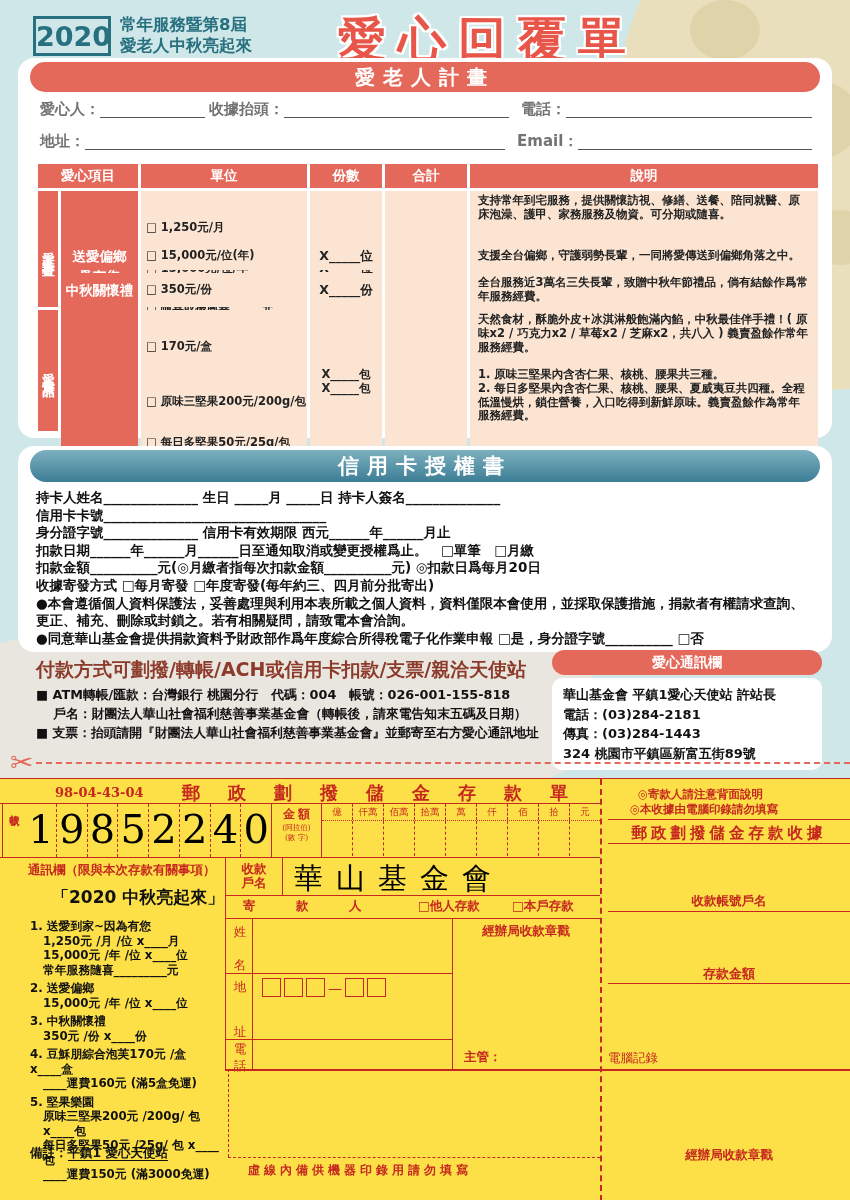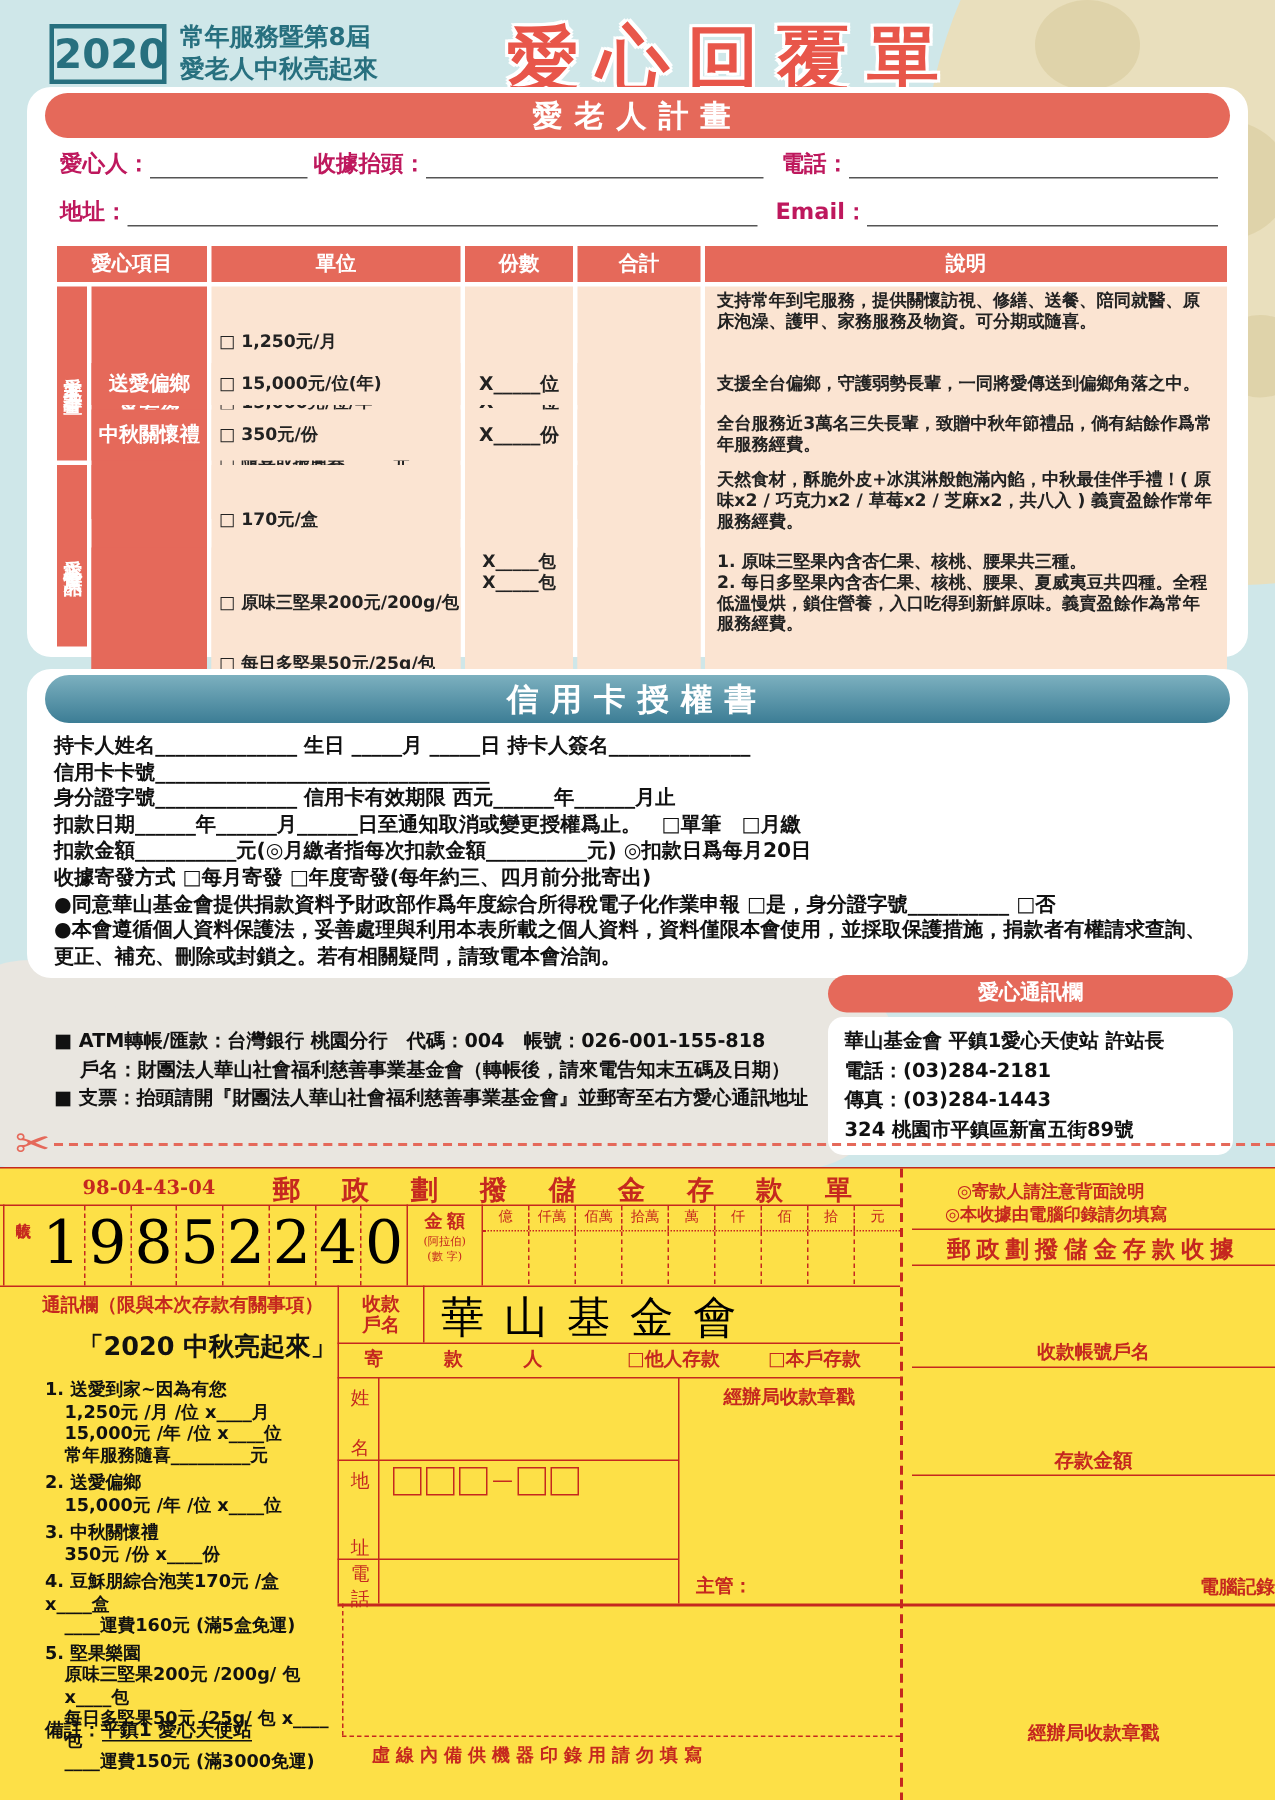--- a/index.html
+++ b/index.html
@@ -16,21 +16,21 @@
   
   .year-box { position:absolute; left:33px; top:16px; width:78px; height:40px; border:3px solid #27707f; color:#27707f; font-size:27px; font-weight:bold; text-align:center; line-height:36px; }
   .subtitle { position:absolute; left:120px; top:14px; color:#27707f; font-size:16.5px; font-weight:bold; line-height:21px; }
   .main-title { position:absolute; left:338px; top:8px; color:#e8564a; font-size:48px; font-weight:bold; letter-spacing:12px; white-space:nowrap;
     text-shadow:-2px -2px 0 #fff,2px -2px 0 #fff,-2px 2px 0 #fff,2px 2px 0 #fff,0 -2px 0 #fff,0 2px 0 #fff,-2px 0 0 #fff,2px 0 0 #fff; }
 
   .red-bar { position:absolute; background:#e5695a; color:#fff; font-weight:bold; text-align:center; border-radius:15px; }
   .teal-bar { position:absolute; background:linear-gradient(#7cb0bf,#3c7d95); color:#fff; font-weight:bold; text-align:center; border-radius:16px; }
 
   
-  .fline { position:absolute; display:flex; align-items:center; font-size:15px; font-weight:bold; color:#be185d; }
+  .fline { position:absolute; display:flex; align-items:flex-start; font-size:15px; font-weight:bold; color:#737373; }
   .fline .blank { border-bottom:1.5px solid #555; height:18px; }
 
   
   .tbl { position:absolute; left:38px; top:164px; width:780px; }
   .tbl-head { display:grid; grid-template-columns:100px 166px 72px 82px 1fr; gap:3px; height:24px; margin-bottom:3px; }
   .tbl-head div { background:#e5695a; color:#fff; font-size:13.5px; font-weight:bold; display:flex; align-items:center; justify-content:center; }
   .grp { display:grid; grid-template-columns:20px 1fr; gap:3px; margin-bottom:3px; }
   .grp-label { background:#e5695a; color:#fff; font-size:12.5px; font-weight:bold; writing-mode:vertical-rl; text-orientation:upright; display:flex; align-items:center; justify-content:center; letter-spacing:3px; }
   .rows { display:flex; flex-direction:column; gap:3px; }
   .trow { display:grid; grid-template-columns:77px 166px 72px 82px 1fr; gap:3px; }
@@ -202,24 +202,25 @@
 
   <div class="card" style="left:18px;top:446px;width:814px;height:206px;"></div>
   <div class="teal-bar" style="left:30px;top:450px;width:790px;height:32px;font-size:21px;line-height:32px;letter-spacing:8px;">信用卡授權書</div>
   <div class="credit-lines">
     <div>持卡人姓名______________ 生日 _____月 _____日 持卡人簽名______________</div>
     <div>信用卡卡號_________________________________</div>
     <div>身分證字號______________ 信用卡有效期限 西元______年______月止</div>
     <div>扣款日期______年______月______日至通知取消或變更授權爲止。　□單筆　□月繳</div>
     <div>扣款金額__________元(◎月繳者指每次扣款金額__________元) ◎扣款日爲每月20日</div>
     <div>收據寄發方式 □每月寄發 □年度寄發(每年約三、四月前分批寄出)</div>
+    <div>●本會遵循個人資料保護法，妥善處理與利用本表所載之個人資料，資料僅限本會使用，並採取保護措施，捐款者有權請求查詢、更正、補充、刪除或封鎖之。若有相關疑問，請致電本會洽詢。</div>
     <div>●同意華山基金會提供捐款資料予財政部作爲年度綜合所得稅電子化作業申報 □是，身分證字號__________ □否</div>
-    <div>●本會遵循個人資料保護法，妥善處理與利用本表所載之個人資料，資料僅限本會使用，並採取保護措施，捐款者有權請求查詢、更正、補充、刪除或封鎖之。若有相關疑問，請致電本會洽詢。</div>
-  </div>
-
+  </div>
+
+  <div class="pay-title">付款方式可劃撥/轉帳/ACH或信用卡扣款/支票/親洽天使站</div>
   <div class="pay-lines">
     <div>■ ATM轉帳/匯款：台灣銀行 桃園分行　代碼：004　帳號：026-001-155-818</div>
     <div>　 戶名：財團法人華山社會福利慈善事業基金會（轉帳後，請來電告知末五碼及日期）</div>
     <div>■ 支票：抬頭請開『財團法人華山社會福利慈善事業基金會』並郵寄至右方愛心通訊地址</div>
   </div>
 
   <div class="contact">
     <div class="hd">愛心通訊欄</div>
     <div class="bd">
       <div>華山基金會 平鎮1愛心天使站 許站長</div>
@@ -363,17 +364,17 @@
     <div class="vld" style="left:600px;top:0;height:422px;border-left-width:2px;"></div>
     <div class="rser" style="position:absolute;left:638px;top:8px;font-size:11.5px;font-weight:bold;">◎寄款人請注意背面說明</div>
     <div class="rser" style="position:absolute;left:630px;top:23px;font-size:11.5px;font-weight:bold;">◎本收據由電腦印錄請勿填寫</div>
     <div class="hl" style="left:608px;top:40px;width:242px;"></div>
     <div class="rser" style="position:absolute;left:608px;top:44px;width:242px;text-align:center;font-size:15.5px;font-weight:bold;letter-spacing:4px;">郵政劃撥儲金存款收據</div>
     <div class="hl" style="left:608px;top:64px;width:242px;"></div>
     <div class="rser" style="position:absolute;left:608px;top:114px;width:242px;text-align:center;font-size:12.5px;font-weight:bold;">收款帳號戶名</div>
     <div class="hl" style="left:608px;top:132px;width:242px;"></div>
     <div class="rser" style="position:absolute;left:608px;top:186px;width:242px;text-align:center;font-size:13px;font-weight:bold;">存款金額</div>
     <div class="hl" style="left:608px;top:204px;width:242px;"></div>
-    <div class="rser" style="position:absolute;left:608px;top:271px;width:242px;text-align:right;font-size:12.5px;font-weight:bold;">電腦記錄</div>
+    <div class="rser" style="position:absolute;left:608px;top:271px;width:242px;text-align:left;font-size:12.5px;font-weight:normal;">電腦記錄</div>
     <div class="rser" style="position:absolute;left:608px;top:368px;width:242px;text-align:center;font-size:12.5px;font-weight:bold;">經辦局收款章戳</div>
   </div>
 
 </div>
 
 </body></html>

